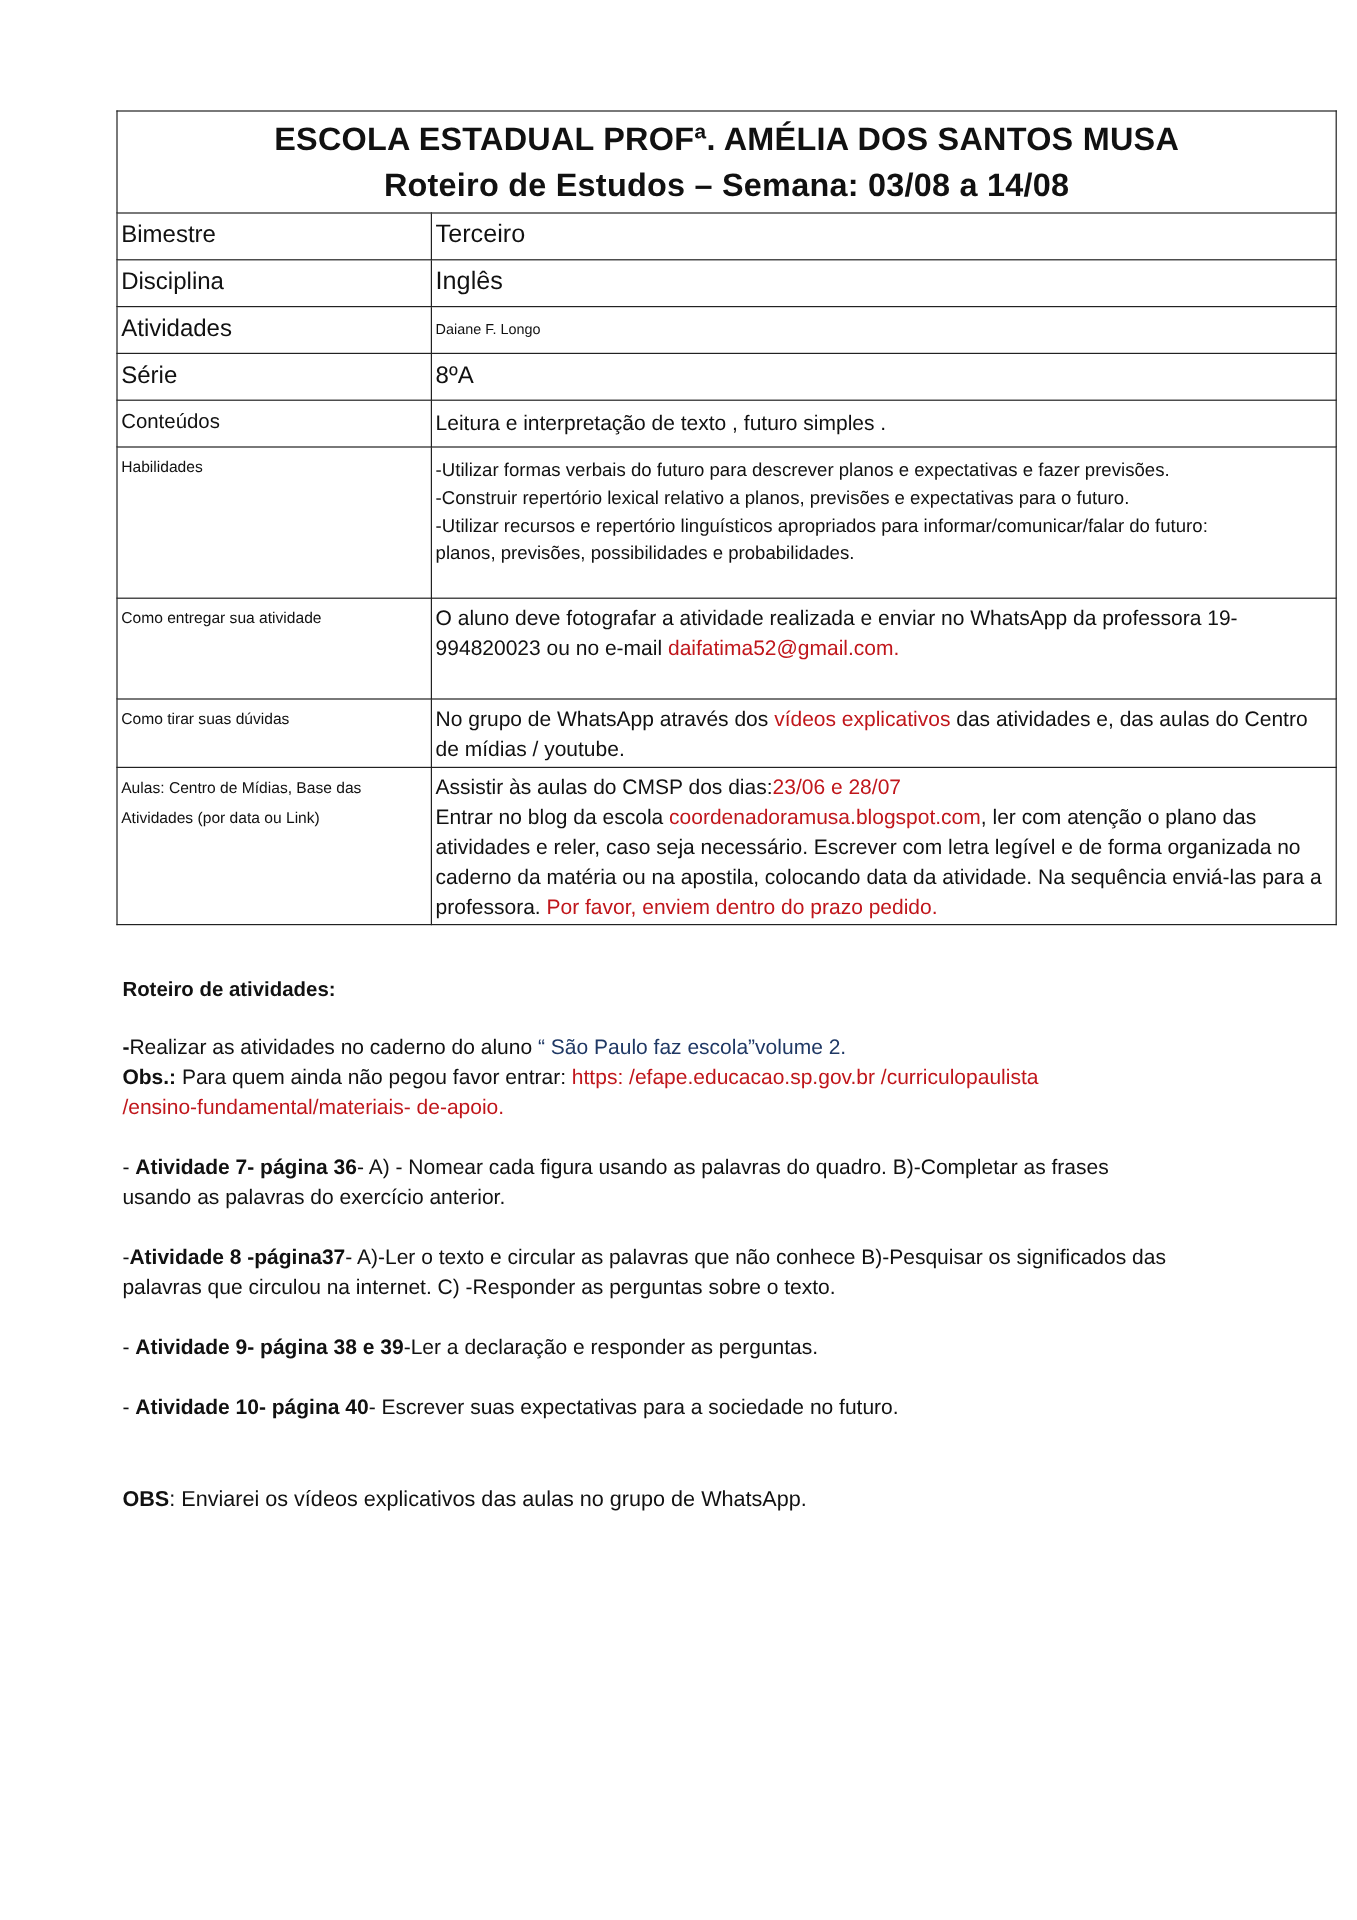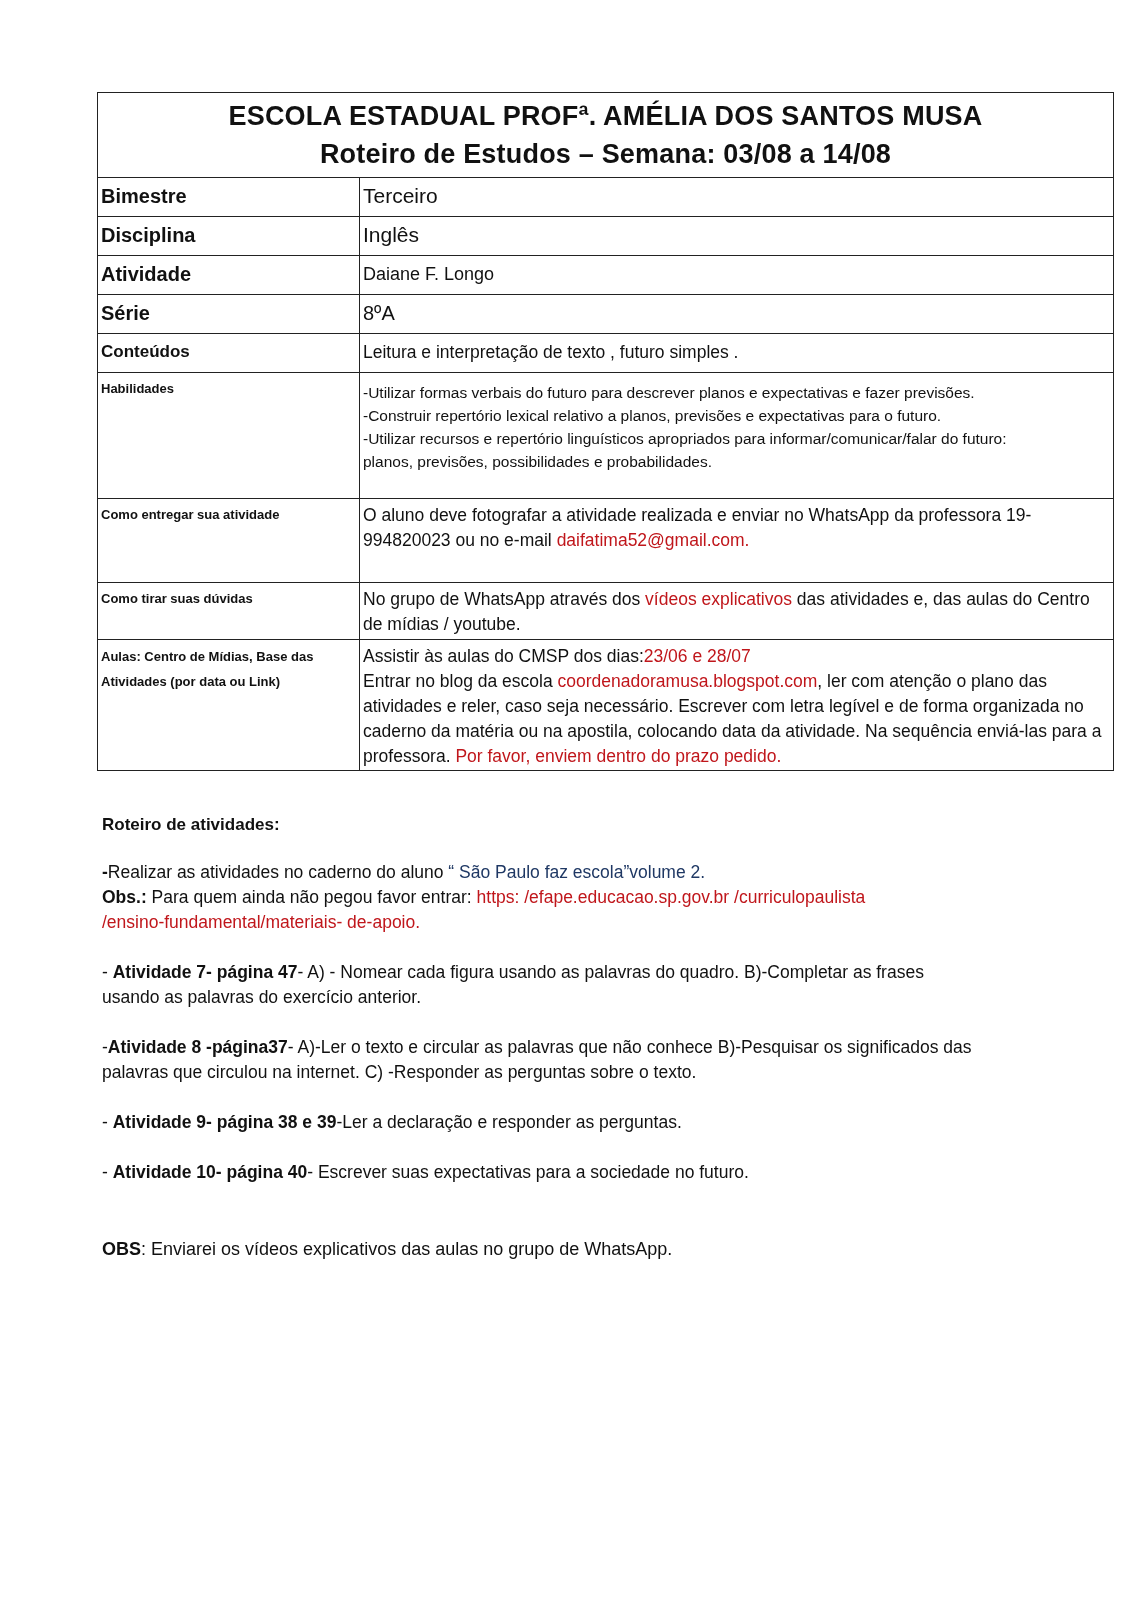--- a/index.html
+++ b/index.html
@@ -2,25 +2,25 @@
 <html><head>
 <meta charset="utf-8">
 <style>
   html, body { margin: 0; padding: 0; background: #ffffff; }
   body { width: 1131px; height: 1600px; position: relative; font-family: "Liberation Sans", sans-serif; color: #111; overflow: hidden; }
   .page { position: absolute; left: 0; top: 0; width: 1131px; height: 1600px; margin-left: 44px; }
   table.roteiro { position: absolute; left: 53px; top: 92px; width: 1017px; border-collapse: collapse; }
   table.roteiro td { border: 1.5px solid #222; vertical-align: top; padding: 0 3px; }
   .title-cell { text-align: center; height: 84px; vertical-align: middle !important; }
   .title-line { font-weight: bold; font-size: 27px; line-height: 38px; letter-spacing: 0.2px; }
-  .lbl { width: 255px; font-weight: bold; }
+  .lbl { width: 255px; font-weight: normal; }
   .lbl-big { font-size: 20px; line-height: 36px; }
   .lbl-sm { font-size: 13px; line-height: 24px; padding-top: 4px !important; }
   .val-big { font-size: 21px; line-height: 36px; }
-  .val-md { font-size: 18px; line-height: 36px; }
+  .val-md { font-size: 12px; line-height: 36px; }
   .val-sm { font-size: 20px; line-height: 36px; }
   .val-hab { font-size: 15.5px; line-height: 23px; padding-top: 8px !important; }
   .val-txt { font-size: 17.5px; line-height: 25px; padding-top: 4px !important; }
   .red { color: #c0161b; }
   .blue { color: #1f3864; }
   .below { position: absolute; left: 58px; font-size: 17.5px; line-height: 25px; width: 1000px; }
   b { font-weight: bold; }
 </style>
 </head>
 <body>
@@ -37,21 +37,21 @@
     </tr>
     <tr style="height:39px">
       <td class="lbl lbl-big">Bimestre</td>
       <td class="val-big">Terceiro</td>
     </tr>
     <tr style="height:39px">
       <td class="lbl lbl-big">Disciplina</td>
       <td class="val-big">Inglês</td>
     </tr>
     <tr style="height:39px">
-      <td class="lbl lbl-big">Atividade</td>
+      <td class="lbl lbl-big">Atividades</td>
       <td class="val-md">Daiane F. Longo</td>
     </tr>
     <tr style="height:39px">
       <td class="lbl lbl-big">Série</td>
       <td class="val-sm">8ºA</td>
     </tr>
     <tr style="height:39px">
       <td class="lbl" style="font-size:17px;line-height:36px">Conteúdos</td>
       <td class="val-md" style="font-size:17.5px">Leitura e interpretação de texto , futuro simples .</td>
     </tr>
@@ -81,21 +81,21 @@
     </tr>
   </tbody>
     </table>
 
   <div class="below" style="top:812px;font-weight:bold;font-size:17px">Roteiro de atividades:</div>
 
   <div class="below" style="top:860px"><b>-</b><span>Realizar as atividades no caderno do aluno </span><span class="blue">“ São Paulo faz escola”volume 2.</span></div>
 
   <div class="below" style="top:885px"><b>Obs.:</b><span> Para quem ainda não pegou favor entrar: </span><span class="red">https: /efape.educacao.sp.gov.br /curriculopaulista</span><br><span class="red">/ensino-fundamental/materiais- de-apoio.</span></div>
 
-  <div class="below" style="top:960px;width:880px"><span>- </span><b>Atividade 7- página 47</b><span>- A) - Nomear cada figura usando as palavras do quadro. B)-Completar as frases usando as palavras do exercício anterior.</span></div>
+  <div class="below" style="top:960px;width:880px"><span>- </span><b>Atividade 7- página 36</b><span>- A) - Nomear cada figura usando as palavras do quadro. B)-Completar as frases usando as palavras do exercício anterior.</span></div>
 
   <div class="below" style="top:1035px;width:890px"><span>-</span><b>Atividade 8 -página37</b><span>- A)-Ler o texto e circular as palavras que não conhece B)-Pesquisar os significados das palavras que circulou na internet. C) -Responder as perguntas sobre o texto.</span></div>
 
   <div class="below" style="top:1110px"><span>- </span><b>Atividade 9- página 38 e 39</b><span>-Ler a declaração e responder as perguntas.</span></div>
 
   <div class="below" style="top:1160px"><span>- </span><b>Atividade 10- página 40</b><span>- Escrever suas expectativas para a sociedade no futuro.</span></div>
 
   <div class="below" style="top:1237px;font-size:18px"><b>OBS</b><span>: Enviarei os vídeos explicativos das aulas no grupo de WhatsApp.</span></div>
 
 </div>

